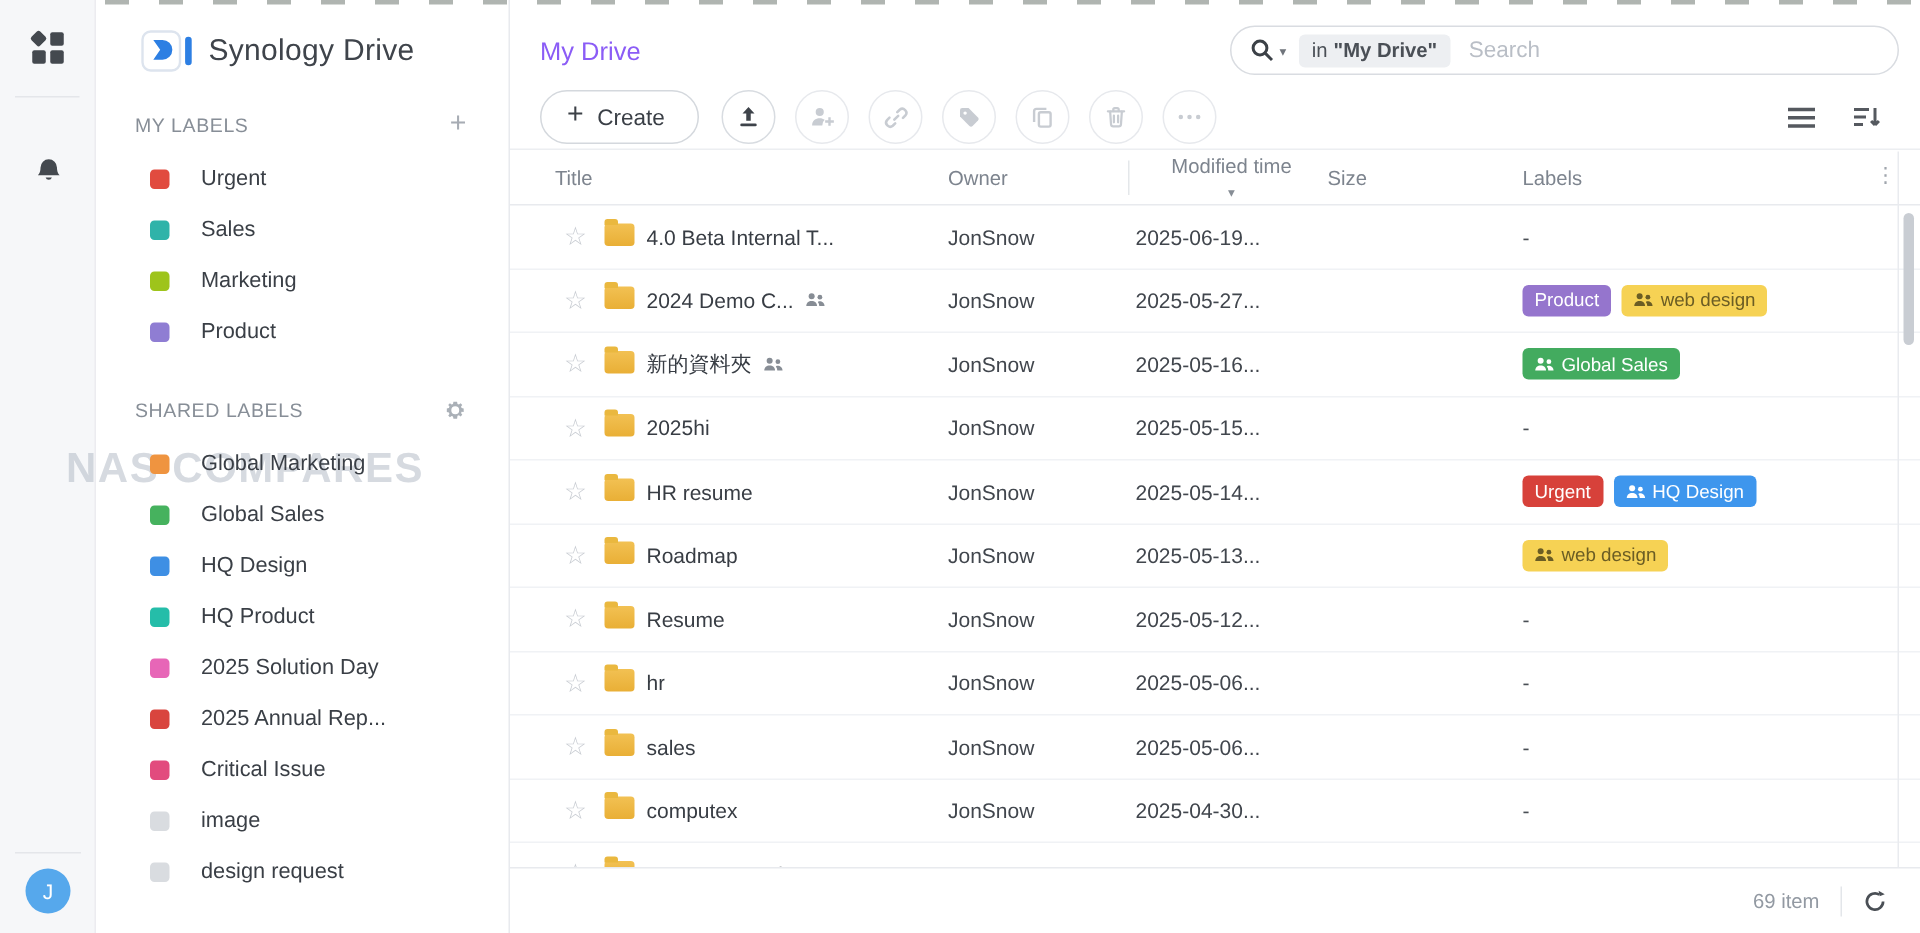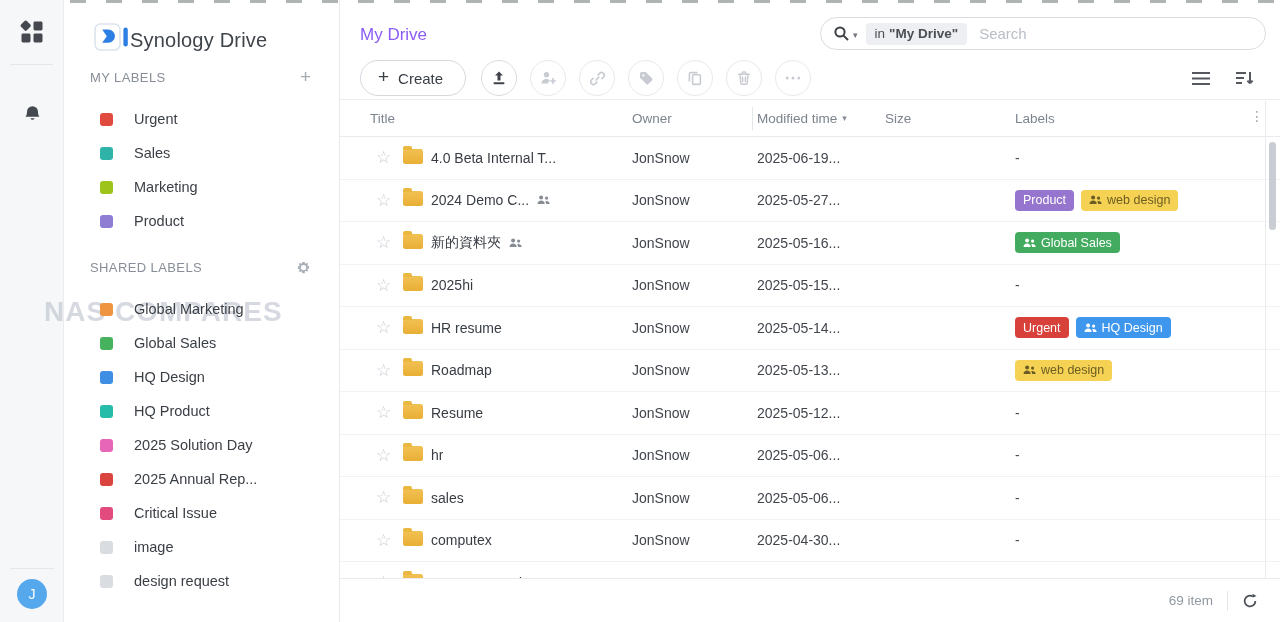--- a/index.html
+++ b/index.html
@@ -12,23 +12,23 @@
   .rail{position:absolute;left:0;top:0;width:64px;height:622px;background:#f6f7f9;border-right:1px solid #ececf0;z-index:2;}
   .rail-btn{width:64px;height:48px;display:flex;align-items:center;justify-content:center;color:#45494f;cursor:pointer;}
   .rail-div{height:1px;background:#e4e6ea;margin:8px 10px;}
   .rail-bottom{position:absolute;bottom:0;left:0;width:64px;}
   .avatar{width:30px;height:30px;border-radius:50%;background:#56a8ec;color:#fff;font-size:14px;
     display:flex;align-items:center;justify-content:center;margin:10px auto 13px auto;}
   
   .sidebar{position:absolute;left:64px;top:0;width:276px;height:622px;background:#fff;border-right:1px solid #e8eaee;z-index:2;}
   .watermark{position:absolute;left:-20px;top:296px;width:300px;font-size:28px;font-weight:bold;color:#aeb6c2;opacity:.5;
     letter-spacing:1px;z-index:5;pointer-events:none;white-space:nowrap;}
-  .logo-row{display:flex;align-items:flex-end;padding:16px 0 0 30px;height:52px;}
+  .logo-row{display:flex;align-items:center;gap:9px;padding:16px 0 0 30px;height:52px;}
   .logo-text{font-size:20px;color:#3f444b;font-weight:500;letter-spacing:.2px;}
-  .sec-head{display:flex;align-items:flex-start;justify-content:space-between;padding:0 28px 0 26px;margin-top:18px;height:26px;}
+  .sec-head{display:flex;align-items:center;justify-content:space-between;padding:0 28px 0 26px;margin-top:18px;height:26px;}
   .sec-title{font-size:13px;color:#878e97;letter-spacing:.4px;}
   .sec-action{color:#a7acb4;cursor:pointer;display:flex;align-items:center;}
   .plus-glyph{font-size:19px;line-height:14px;}
   .slist{margin-top:6px;}
   .slabel{display:flex;align-items:center;height:34px;padding-left:36px;cursor:pointer;position:relative;z-index:6;}
   .sw{width:13px;height:13px;border-radius:3px;flex:0 0 13px;}
   .sl-text{margin-left:21px;font-size:14.5px;color:#3a3f46;white-space:nowrap;}
   
   .main{position:absolute;left:340px;top:0;width:940px;height:622px;background:#fff;}
   .main-head{position:relative;height:57px;}
@@ -49,21 +49,21 @@
   .circ{width:36px;height:36px;border-radius:50%;border:1px solid #d8dce1;background:#fff;display:flex;align-items:center;
     justify-content:center;color:#3e434a;cursor:pointer;margin-right:13px;}
   .circ.disabled{border-color:#e7e9ed;color:#c8ccd2;cursor:default;}
   .view-icons{margin-left:auto;display:flex;align-items:center;gap:24px;padding-right:26px;color:#55595f;}
   .view-icons .vbtn{cursor:pointer;display:flex;align-items:center;}
   
   .thead{height:37px;display:flex;align-items:center;border-bottom:1px solid #e8eaee;font-size:13.5px;color:#7d848e;
     padding-left:30px;position:relative;}
   .h-title{width:262px;}
   .h-owner{width:125px;}
-  .h-mod{width:128px;display:flex;align-items:center;gap:5px;}
+  .h-mod{width:128px;display:flex;align-items:center;gap:5px;flex-direction:column;}
   .h-mod .caret{font-size:9px;color:#868d95;}
   .h-size{width:130px;}
   .h-labels{flex:1;}
   .col-div{position:absolute;left:412px;top:7px;height:23px;width:1px;background:#e4e7ea;}
   .h-more{position:absolute;right:16px;top:8px;color:#a0a6ad;font-size:14px;cursor:pointer;}
   
   .rows{height:441px;overflow:hidden;position:relative;}
   .row{height:42.5px;display:flex;align-items:center;border-bottom:1px solid #f0f2f5;padding-left:36px;font-size:14px;}
   .c-star{width:16px;font-size:17px;color:#c8ccd2;line-height:1;margin-right:11px;cursor:pointer;}
   .c-fold{width:28px;}

